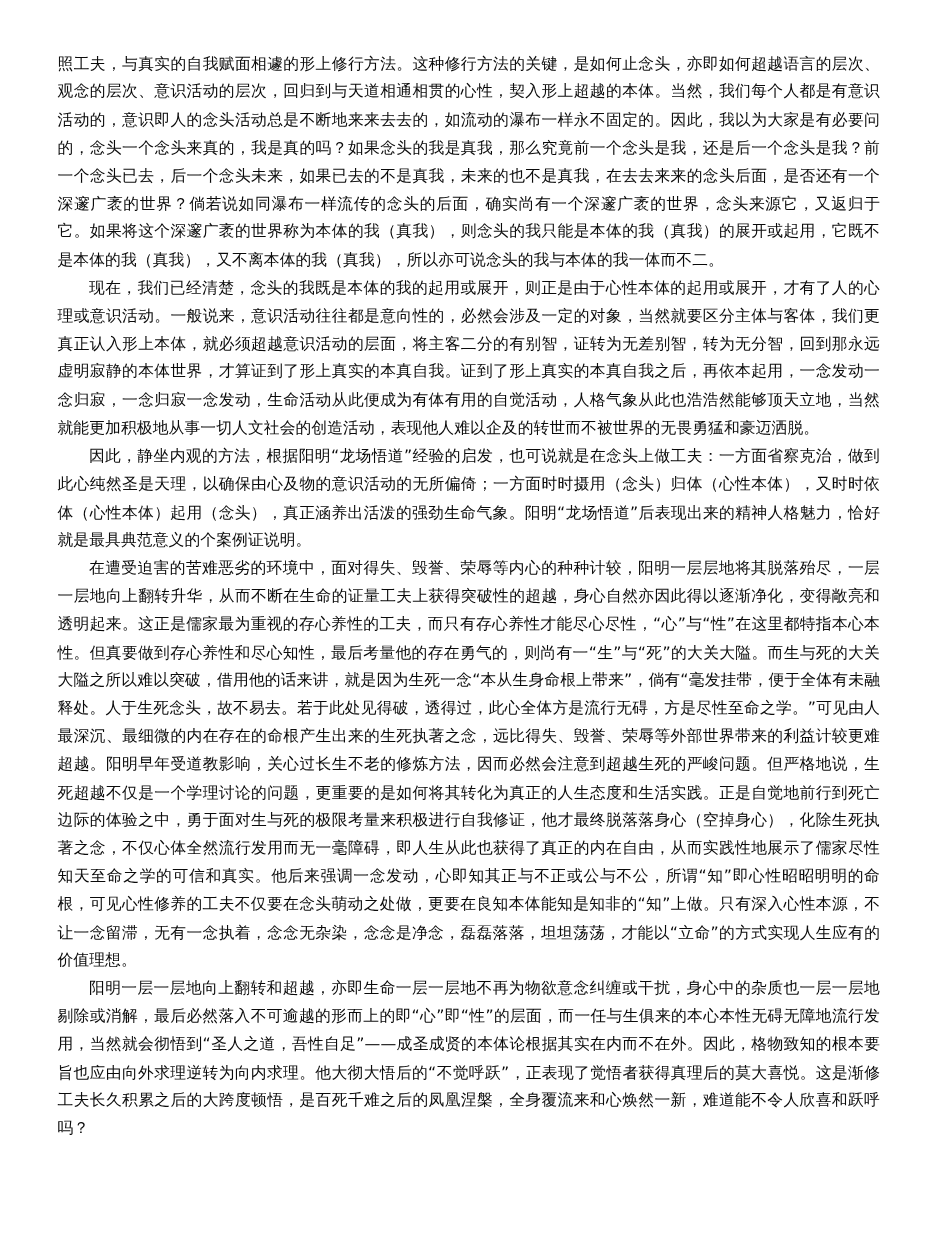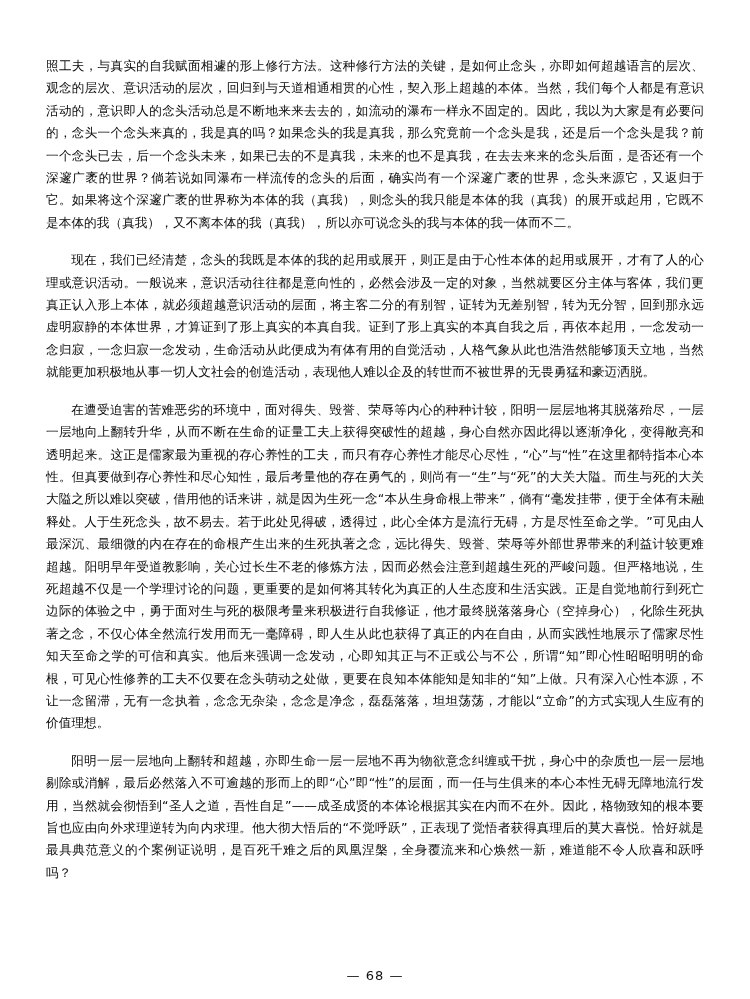--- a/index.html
+++ b/index.html
@@ -24,21 +24,21 @@
   .body-text {
     font-family: "DejaVu Sans", sans-serif;
     font-size: 12.6px;
     line-height: 1.78;
     text-align: justify;
     text-justify: inter-ideograph;
     letter-spacing: 0.1px;
     color: #0a0a0a;
   }
   .para {
-    margin: 15px 0 0 0;
+    margin: 0 0 0 0;
     text-indent: 2em;
   }
   .para.first {
     text-indent: 0;
   }
   .footer {
     position: absolute;
     left: 0;
     right: 0;
     bottom: 16px;
@@ -49,17 +49,17 @@
     letter-spacing: 1px;
   }
 </style>
 </head>
 <body>
 
 <div class="page">
   <div class="body-text">
     <p class="para first">照工夫，与真实的自我赋面相遽的形上修行方法。这种修行方法的关键，是如何止念头，亦即如何超越语言的层次、观念的层次、意识活动的层次，回归到与天道相通相贯的心性，契入形上超越的本体。当然，我们每个人都是有意识活动的，意识即人的念头活动总是不断地来来去去的，如流动的瀑布一样永不固定的。因此，我以为大家是有必要问的，念头一个念头来真的，我是真的吗？如果念头的我是真我，那么究竟前一个念头是我，还是后一个念头是我？前一个念头已去，后一个念头未来，如果已去的不是真我，未来的也不是真我，在去去来来的念头后面，是否还有一个深邃广袤的世界？倘若说如同瀑布一样流传的念头的后面，确实尚有一个深邃广袤的世界，念头来源它，又返归于它。如果将这个深邃广袤的世界称为本体的我（真我），则念头的我只能是本体的我（真我）的展开或起用，它既不是本体的我（真我），又不离本体的我（真我），所以亦可说念头的我与本体的我一体而不二。</p>
     <p class="para">现在，我们已经清楚，念头的我既是本体的我的起用或展开，则正是由于心性本体的起用或展开，才有了人的心理或意识活动。一般说来，意识活动往往都是意向性的，必然会涉及一定的对象，当然就要区分主体与客体，我们更真正认入形上本体，就必须超越意识活动的层面，将主客二分的有别智，证转为无差别智，转为无分智，回到那永远虚明寂静的本体世界，才算证到了形上真实的本真自我。证到了形上真实的本真自我之后，再依本起用，一念发动一念归寂，一念归寂一念发动，生命活动从此便成为有体有用的自觉活动，人格气象从此也浩浩然能够顶天立地，当然就能更加积极地从事一切人文社会的创造活动，表现他人难以企及的转世而不被世界的无畏勇猛和豪迈洒脱。</p>
+    <p class="para">因此，静坐内观的方法，根据阳明“龙场悟道”经验的启发，也可说就是在念头上做工夫：一方面省察克治，做到此心纯然圣是天理，以确保由心及物的意识活动的无所偏倚；一方面时时摄用（念头）归体（心性本体），又时时依体（心性本体）起用（念头），真正涵养出活泼的强劲生命气象。阳明“龙场悟道”后表现出来的精神人格魅力，恰好就是最具典范意义的个案例证说明。</p>
     <p class="para">在遭受迫害的苦难恶劣的环境中，面对得失、毁誉、荣辱等内心的种种计较，阳明一层层地将其脱落殆尽，一层一层地向上翻转升华，从而不断在生命的证量工夫上获得突破性的超越，身心自然亦因此得以逐渐净化，变得敞亮和透明起来。这正是儒家最为重视的存心养性的工夫，而只有存心养性才能尽心尽性，“心”与“性”在这里都特指本心本性。但真要做到存心养性和尽心知性，最后考量他的存在勇气的，则尚有一“生”与“死”的大关大隘。而生与死的大关大隘之所以难以突破，借用他的话来讲，就是因为生死一念“本从生身命根上带来”，倘有“毫发挂带，便于全体有未融释处。人于生死念头，故不易去。若于此处见得破，透得过，此心全体方是流行无碍，方是尽性至命之学。”可见由人最深沉、最细微的内在存在的命根产生出来的生死执著之念，远比得失、毁誉、荣辱等外部世界带来的利益计较更难超越。阳明早年受道教影响，关心过长生不老的修炼方法，因而必然会注意到超越生死的严峻问题。但严格地说，生死超越不仅是一个学理讨论的问题，更重要的是如何将其转化为真正的人生态度和生活实践。正是自觉地前行到死亡边际的体验之中，勇于面对生与死的极限考量来积极进行自我修证，他才最终脱落落身心（空掉身心），化除生死执著之念，不仅心体全然流行发用而无一毫障碍，即人生从此也获得了真正的内在自由，从而实践性地展示了儒家尽性知天至命之学的可信和真实。他后来强调一念发动，心即知其正与不正或公与不公，所谓“知”即心性昭昭明明的命根，可见心性修养的工夫不仅要在念头萌动之处做，更要在良知本体能知是知非的“知”上做。只有深入心性本源，不让一念留滞，无有一念执着，念念无杂染，念念是净念，磊磊落落，坦坦荡荡，才能以“立命”的方式实现人生应有的价值理想。</p>
-    <p class="para">阳明一层一层地向上翻转和超越，亦即生命一层一层地不再为物欲意念纠缠或干扰，身心中的杂质也一层一层地剔除或消解，最后必然落入不可逾越的形而上的即“心”即“性”的层面，而一任与生俱来的本心本性无碍无障地流行发用，当然就会彻悟到“圣人之道，吾性自足”——成圣成贤的本体论根据其实在内而不在外。因此，格物致知的根本要旨也应由向外求理逆转为向内求理。他大彻大悟后的“不觉呼跃”，正表现了觉悟者获得真理后的莫大喜悦。恰好就是最具典范意义的个案例证说明，是百死千难之后的凤凰涅槃，全身覆流来和心焕然一新，难道能不令人欣喜和跃呼吗？</p>
+    <p class="para">阳明一层一层地向上翻转和超越，亦即生命一层一层地不再为物欲意念纠缠或干扰，身心中的杂质也一层一层地剔除或消解，最后必然落入不可逾越的形而上的即“心”即“性”的层面，而一任与生俱来的本心本性无碍无障地流行发用，当然就会彻悟到“圣人之道，吾性自足”——成圣成贤的本体论根据其实在内而不在外。因此，格物致知的根本要旨也应由向外求理逆转为向内求理。他大彻大悟后的“不觉呼跃”，正表现了觉悟者获得真理后的莫大喜悦。这是渐修工夫长久积累之后的大跨度顿悟，是百死千难之后的凤凰涅槃，全身覆流来和心焕然一新，难道能不令人欣喜和跃呼吗？</p>
   </div>
-  <div class="footer">— 68 —</div>
 </div>
 
 </body></html>

